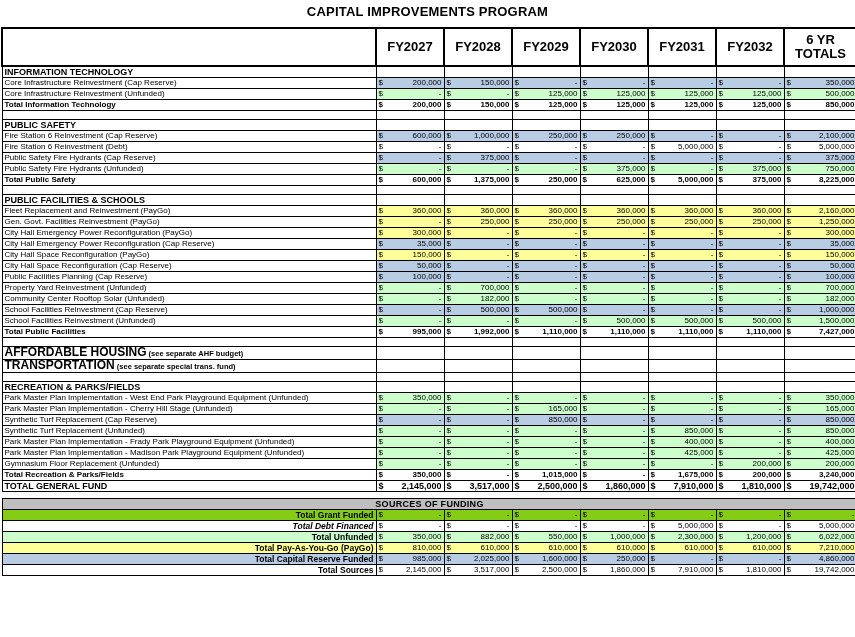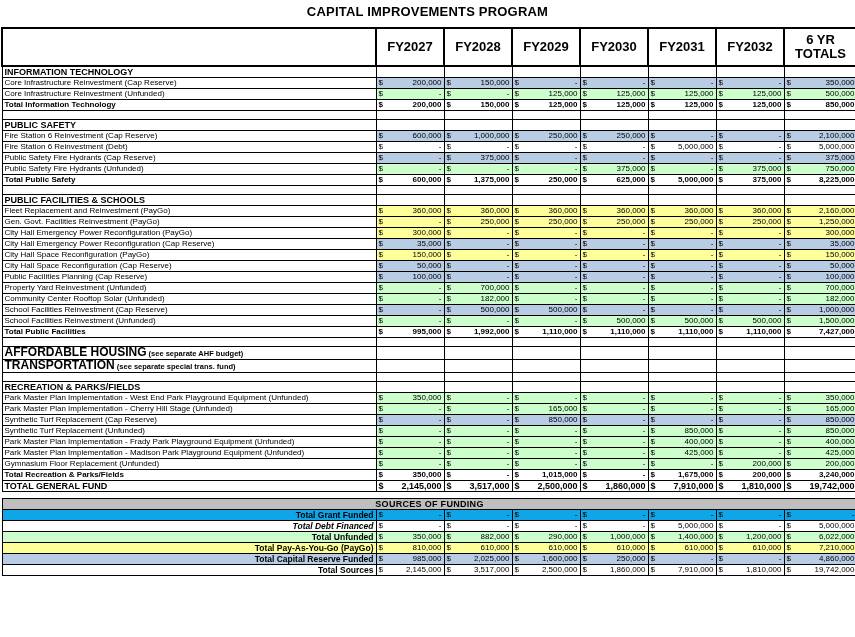--- a/index.html
+++ b/index.html
@@ -52,21 +52,21 @@
   .grand td { font-weight: bold; font-size: 9px; }
 
   
   .m { position: relative; text-align: right; padding-right: 3px; }
   .m .dol { position: absolute; left: 2px; top: 0; }
 
   
   .f-blue   { background: #b8cce4; }
   .f-green  { background: #ccffcc; }
   .f-yellow { background: #ffff99; }
-  .f-orange { background: #0ea5e9; }
+  .f-orange { background: #84cc16; }
   .f-gray   { background: #bfbfbf; }
   .f-white  { background: #ffffff; }
 
   
   tr.spacer td { height: 9px; }
   tr.blankwide td { height: 11px; }
 
   
   .tb-top td { border-top: 2px solid #000; }
   .tb-bot td { border-bottom: 2px solid #000; }
@@ -529,23 +529,23 @@
           <td class="m f-white "><span class="dol">$</span><span>-</span></td>
           <td class="m f-white "><span class="dol">$</span><span>-</span></td>
           <td class="m f-white "><span class="dol">$</span><span>5,000,000</span></td>
           <td class="m f-white "><span class="dol">$</span><span>-</span></td>
           <td class="m f-white thickright"><span class="dol">$</span><span>5,000,000</span></td>
         </tr>
         <tr>
           <td class="sof-lab thickleft f-green">Total Unfunded</td>
           <td class="m f-green "><span class="dol">$</span><span>350,000</span></td>
           <td class="m f-green "><span class="dol">$</span><span>882,000</span></td>
-          <td class="m f-green "><span class="dol">$</span><span>290,000</span></td>
+          <td class="m f-green "><span class="dol">$</span><span>550,000</span></td>
           <td class="m f-green "><span class="dol">$</span><span>1,000,000</span></td>
-          <td class="m f-green "><span class="dol">$</span><span>1,400,000</span></td>
+          <td class="m f-green "><span class="dol">$</span><span>2,300,000</span></td>
           <td class="m f-green "><span class="dol">$</span><span>1,200,000</span></td>
           <td class="m f-green thickright"><span class="dol">$</span><span>6,022,000</span></td>
         </tr>
         <tr>
           <td class="sof-lab thickleft f-yellow">Total Pay-As-You-Go (PayGo)</td>
           <td class="m f-yellow "><span class="dol">$</span><span>810,000</span></td>
           <td class="m f-yellow "><span class="dol">$</span><span>610,000</span></td>
           <td class="m f-yellow "><span class="dol">$</span><span>610,000</span></td>
           <td class="m f-yellow "><span class="dol">$</span><span>610,000</span></td>
           <td class="m f-yellow "><span class="dol">$</span><span>610,000</span></td>

